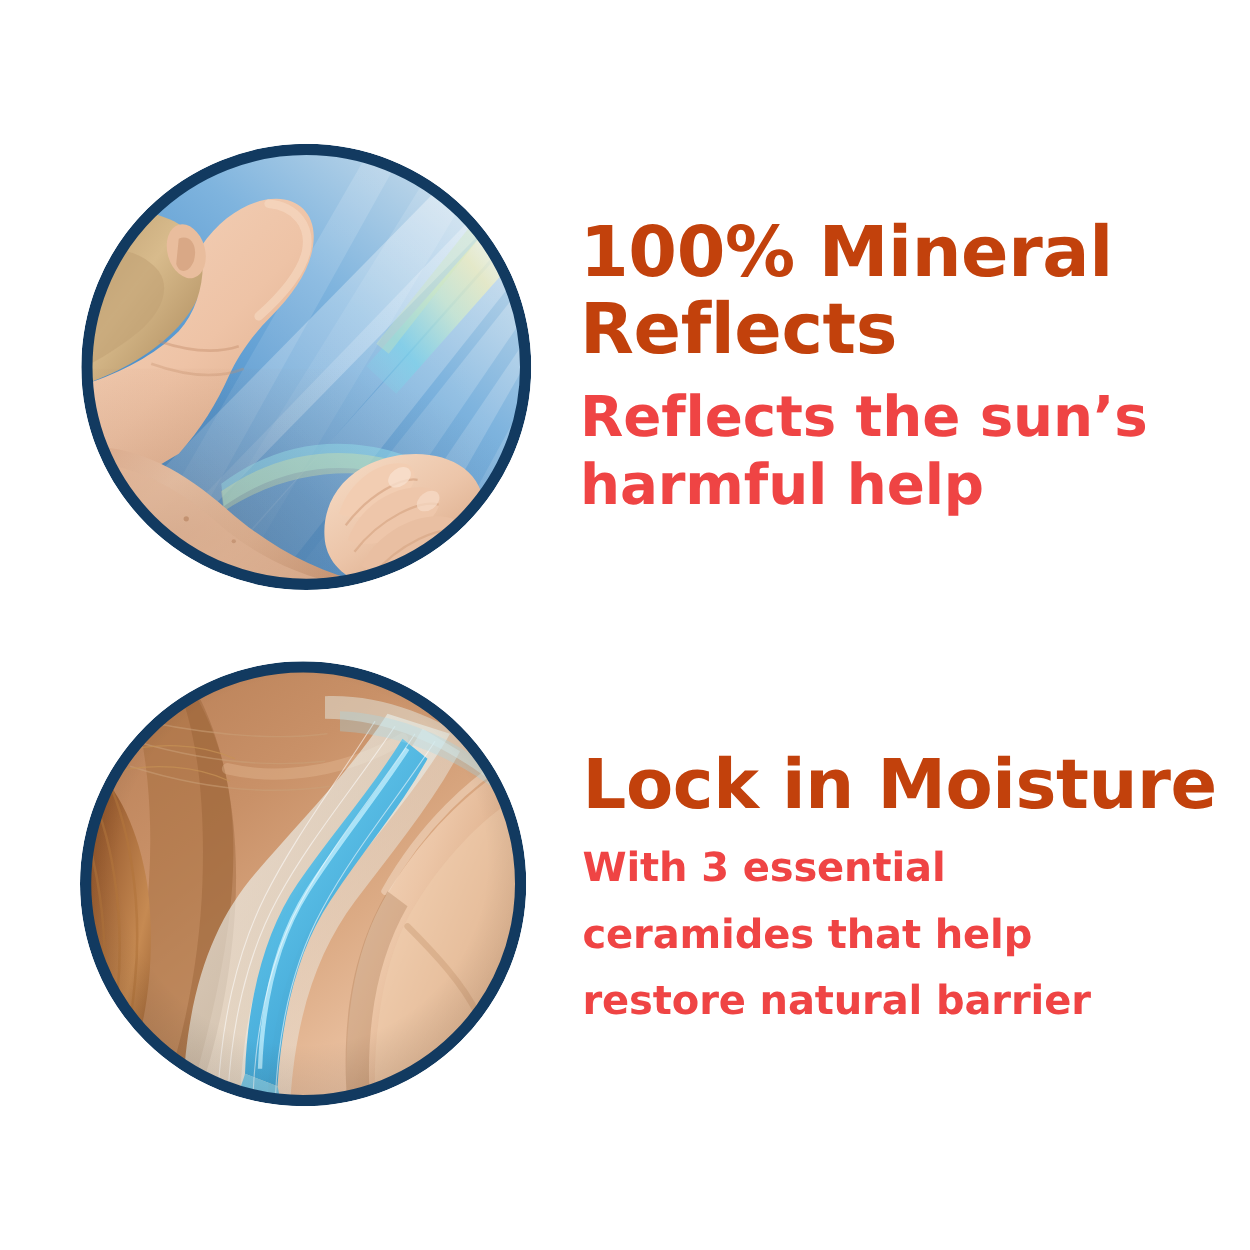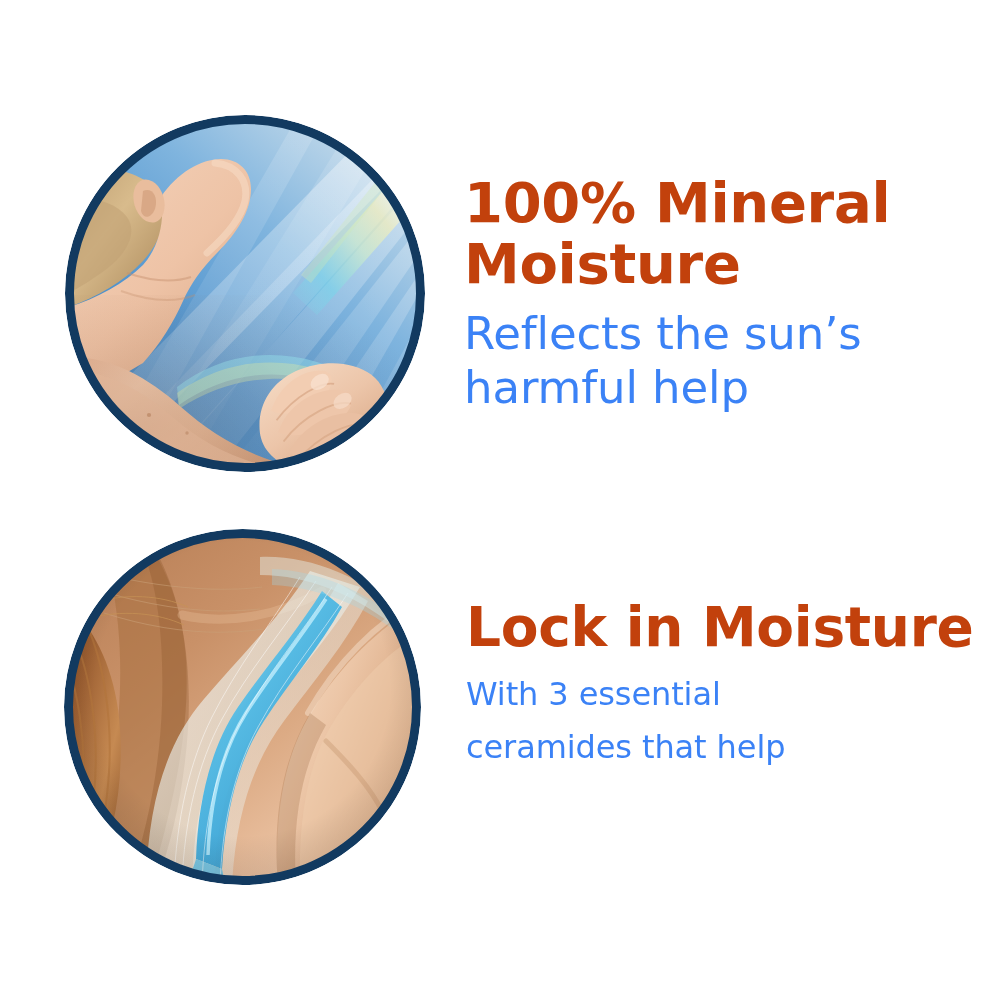--- a/index.html
+++ b/index.html
@@ -51,22 +51,22 @@
     margin: 0;
     color: #c2410c;
     font-weight: 700;
     letter-spacing: -0.3px;
   }
   #title-mineral  { font-size: 56px; line-height: 61px; }
   #title-moisture { font-size: 55px; line-height: 60px; }
 
   .benefit-desc {
     margin: 0;
-    color: #3b82f6;
-    font-weight: 400;
+    color: #ef4444;
+    font-weight: 700;
     letter-spacing: -0.1px;
   }
   #desc-mineral  { font-size: 45px; line-height: 54px; margin-top: 13px; }
   #desc-moisture { font-size: 32px; line-height: 53px; margin-top: 11px; }
 </style>
 </head>
 <body>
 
 <section class="benefit-panel" id="panel-mineral">
 
@@ -212,21 +212,21 @@
         </g>
       </g>
 
       <ellipse cx="180" cy="178.5" rx="175.5" ry="174" fill="none" stroke="#123a60" stroke-width="9"></ellipse>
     </svg>
   </div>
 
   <div class="copy-block" id="copy-mineral">
     <h2 class="benefit-title" id="title-mineral">
       <span>100% Mineral</span><br>
-      <span>Moisture</span>
+      <span>Reflects</span>
     </h2>
     <p class="benefit-desc" id="desc-mineral">
       <span>Reflects the sun’s</span><br>
       <span>harmful help</span>
     </p>
   </div>
 </section>
 
 <section class="benefit-panel" id="panel-moisture">
 
@@ -367,15 +367,16 @@
     </svg>
   </div>
 
   <div class="copy-block" id="copy-moisture">
     <h2 class="benefit-title" id="title-moisture">
       <span>Lock in Moisture</span>
     </h2>
     <p class="benefit-desc" id="desc-moisture">
       <span>With 3 essential</span><br>
       <span>ceramides that help</span><br>
+      <span>restore natural barrier</span>
     </p>
   </div>
 </section>
 
 </body></html>

